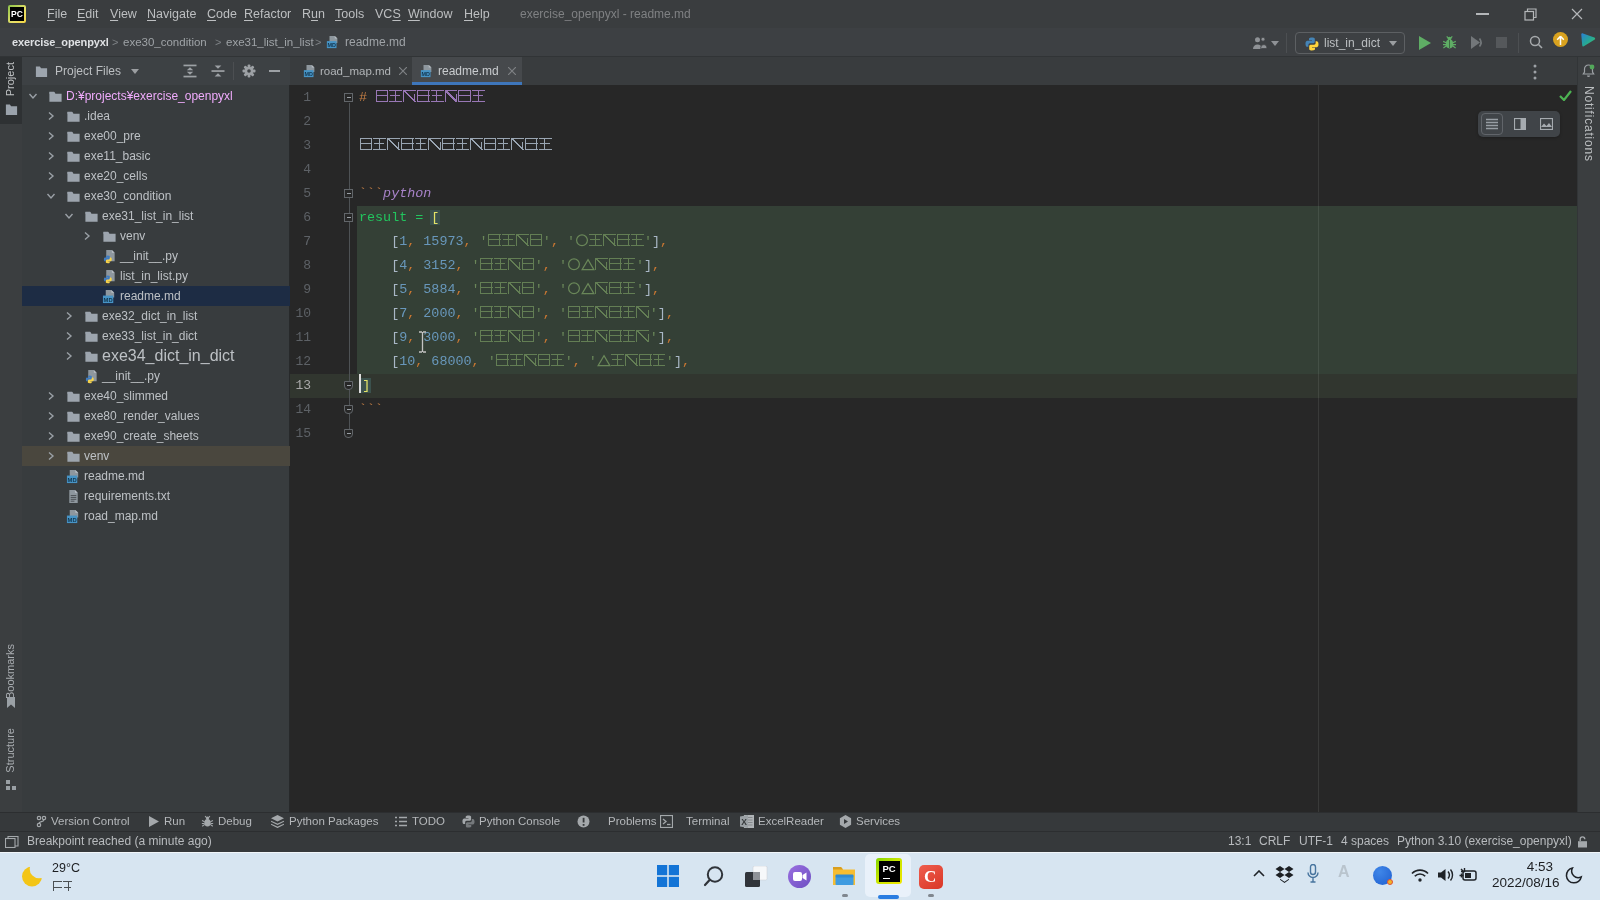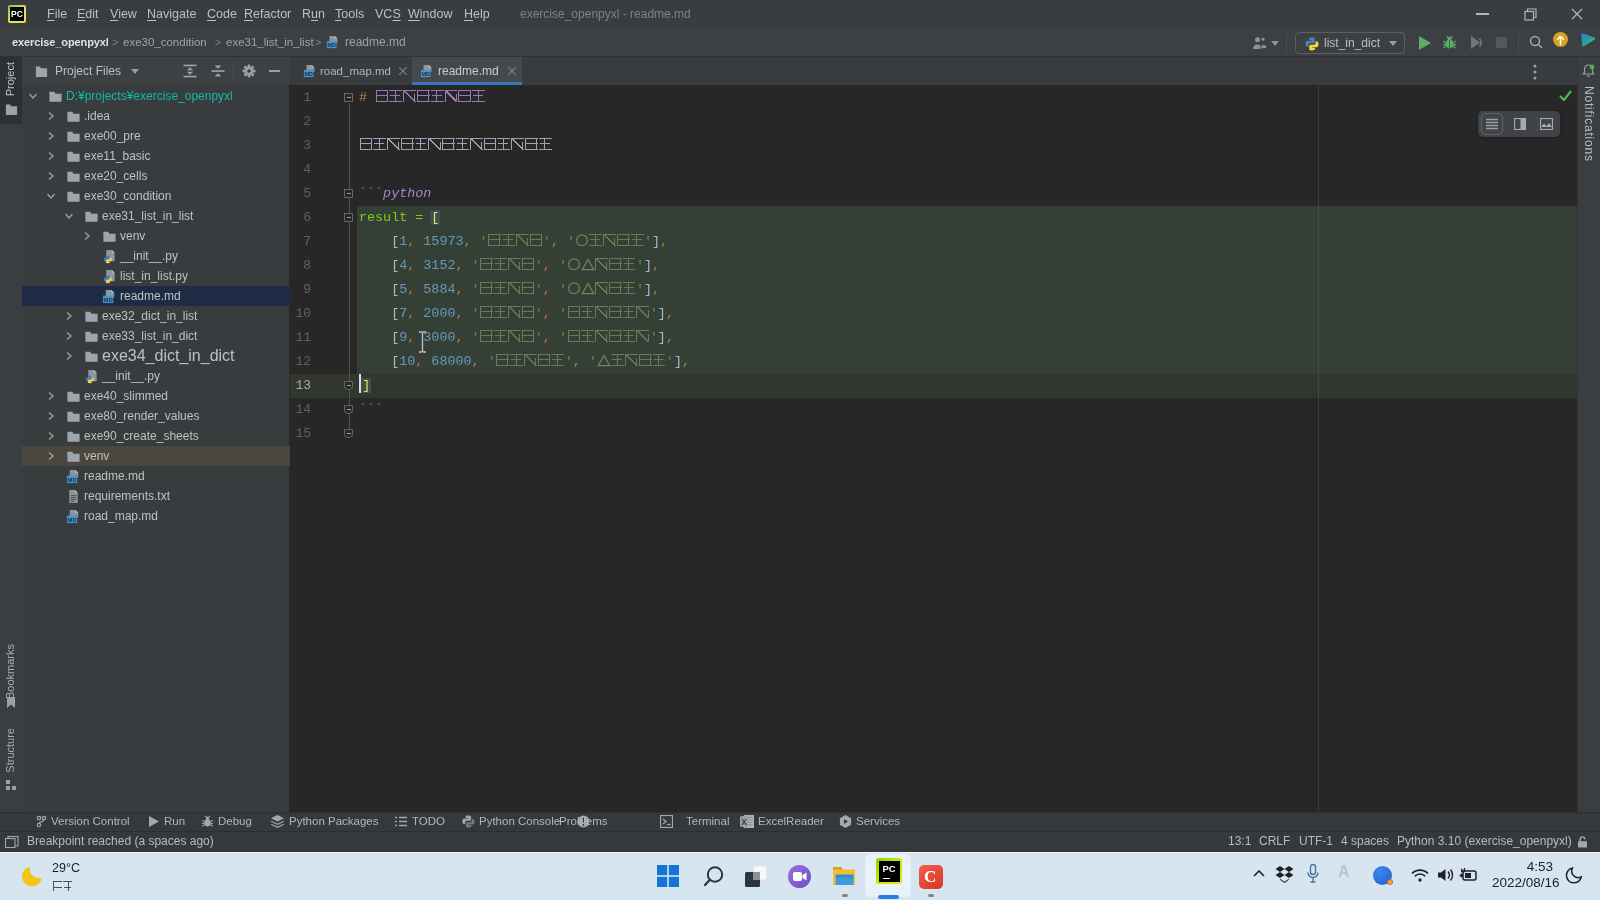--- a/index.html
+++ b/index.html
@@ -217,21 +217,21 @@
   </svg>
 <svg class="abs" style="left:28px;top:91px" width="10" height="10">
     <path d="M1.5 3L5 7l3.5-4" stroke="#9aa0a6" fill="none" stroke-width="1.4"></path>
   </svg>
 <div class="abs" style="left:48px;top:88.5px;width:15px;height:15px">
     <svg viewBox="0 0 16 16" style="width:100%;height:100%">
       <path fill="#9da5ae" d="M1.5 3h5l1.5 2h6.5v8.5h-13z"></path>
       <path fill="#9da5ae" d="M1.5 3.5h5.2l1 1.6H1.5z"></path>
     </svg>
   </div>
-<div class="abs" style="left:66px;top:86px;height:20px;line-height:20px;font-size:12px;color:#14b8a6;white-space:pre">D:¥projects¥exercise_openpyxl</div>
+<div class="abs" style="left:66px;top:86px;height:20px;line-height:20px;font-size:12px;color:#f0abfc;white-space:pre">D:¥projects¥exercise_openpyxl</div>
 <svg class="abs" style="left:46px;top:111px" width="10" height="10">
     <path d="M3 1.5L7 5l-4 3.5" stroke="#9aa0a6" fill="none" stroke-width="1.4"></path>
   </svg>
 <div class="abs" style="left:66px;top:108.5px;width:15px;height:15px">
     <svg viewBox="0 0 16 16" style="width:100%;height:100%">
       <path fill="#9da5ae" d="M1.5 3h5l1.5 2h6.5v8.5h-13z"></path>
       <path fill="#9da5ae" d="M1.5 3.5h5.2l1 1.6H1.5z"></path>
     </svg>
   </div>
 <div class="abs" style="left:84px;top:106px;height:20px;line-height:20px;font-size:12px;color:#bdc1c5;white-space:pre">.idea</div>
@@ -456,21 +456,21 @@
 <div class="gn" style="top:422px;color:#5d6166">15</div>
 <div class="fsq" style="top:93px"></div>
 <div class="fsq" style="top:189px"></div>
 <div class="fsq" style="top:213px"></div>
 <div class="fpe" style="top:381px"></div>
 <div class="fpe" style="top:405px"></div>
 <div class="fpe" style="top:429px"></div>
 <div class="cl" style="top:86px"><span style="color:#c57f45">#&nbsp;</span><span style="color:#a883c9;font-style:italic"><span class="k p0"></span><span class="k p1"></span><span class="k p2"></span><span class="k p0"></span><span class="k p1"></span><span class="k p2"></span><span class="k p0"></span><span class="k p1"></span></span></div>
 <div class="cl" style="top:134px"><span style="color:#a9b7c6"><span class="k p0"></span><span class="k p1"></span><span class="k p2"></span><span class="k p0"></span><span class="k p1"></span><span class="k p2"></span><span class="k p0"></span><span class="k p1"></span><span class="k p2"></span><span class="k p0"></span><span class="k p1"></span><span class="k p2"></span><span class="k p0"></span><span class="k p1"></span></span></div>
 <div class="cl" style="top:182px"><span style="color:#c57f45">```</span><span style="color:#a883c9;font-style:italic">python</span></div>
-<div class="cl" style="top:206px"><span style="color:#84cc16">result&nbsp;=&nbsp;</span><span class="mbr">[</span></div>
+<div class="cl" style="top:206px"><span style="color:#22c55e">result&nbsp;=&nbsp;</span><span class="mbr">[</span></div>
 <div class="cl" style="top:230px"><span style="color:#a9b7c6">&nbsp;&nbsp;&nbsp;&nbsp;[</span><span style="color:#6897bb">1</span><span style="color:#cc7832">,</span><span style="color:#a9b7c6">&nbsp;</span><span style="color:#6897bb">15973</span><span style="color:#cc7832">,</span><span style="color:#a9b7c6">&nbsp;</span><span style="color:#6a8759">'<span class="k p0"></span><span class="k p1"></span><span class="k p2"></span><span class="k p0"></span>'</span><span style="color:#cc7832">,</span><span style="color:#a9b7c6">&nbsp;</span><span style="color:#6a8759">'<span class="g"><svg width="14" height="13" viewBox="0 0 14 13">
           <circle cx="7" cy="6.3" r="5.4" fill="none" stroke="currentColor" stroke-width="1.2"></circle>
         </svg></span><span class="k p1"></span><span class="k p2"></span><span class="k p0"></span><span class="k p1"></span>'</span><span style="color:#a9b7c6">]</span><span style="color:#cc7832">,</span></div>
 <div class="cl" style="top:254px"><span style="color:#a9b7c6">&nbsp;&nbsp;&nbsp;&nbsp;[</span><span style="color:#6897bb">4</span><span style="color:#cc7832">,</span><span style="color:#a9b7c6">&nbsp;</span><span style="color:#6897bb">3152</span><span style="color:#cc7832">,</span><span style="color:#a9b7c6">&nbsp;</span><span style="color:#6a8759">'<span class="k p0"></span><span class="k p1"></span><span class="k p2"></span><span class="k p0"></span>'</span><span style="color:#cc7832">,</span><span style="color:#a9b7c6">&nbsp;</span><span style="color:#6a8759">'<span class="g"><svg width="14" height="13" viewBox="0 0 14 13">
           <circle cx="7" cy="6.3" r="5.4" fill="none" stroke="currentColor" stroke-width="1.2"></circle>
         </svg></span><span class="g"><svg width="14" height="13" viewBox="0 0 14 13">
           <path d="M7 1.6L12.9 11.6H1.1z" fill="none" stroke="currentColor" stroke-width="1.2"></path>
         </svg></span><span class="k p2"></span><span class="k p0"></span><span class="k p1"></span>'</span><span style="color:#a9b7c6">]</span><span style="color:#cc7832">,</span></div>
 <div class="cl" style="top:278px"><span style="color:#a9b7c6">&nbsp;&nbsp;&nbsp;&nbsp;[</span><span style="color:#6897bb">5</span><span style="color:#cc7832">,</span><span style="color:#a9b7c6">&nbsp;</span><span style="color:#6897bb">5884</span><span style="color:#cc7832">,</span><span style="color:#a9b7c6">&nbsp;</span><span style="color:#6a8759">'<span class="k p0"></span><span class="k p1"></span><span class="k p2"></span><span class="k p0"></span>'</span><span style="color:#cc7832">,</span><span style="color:#a9b7c6">&nbsp;</span><span style="color:#6a8759">'<span class="g"><svg width="14" height="13" viewBox="0 0 14 13">
           <circle cx="7" cy="6.3" r="5.4" fill="none" stroke="currentColor" stroke-width="1.2"></circle>
@@ -539,21 +539,21 @@
 <svg class="abs" style="left:462px;top:815px" width="13" height="13" viewBox="0 0 14 14">
     <path fill="#a4a8ab" d="M6.9.5C3.8.5 4 1.9 4 1.9v1.4h3v.4H2.6S.5 3.5.5 6.7 2.3 9.8 2.3 9.8h1.1V8.1S3.3 6.3 5.2 6.3h2.9s1.7.1 1.7-1.7V2S10.2.5 6.9.5z"></path>
     <path fill="#75797c" d="M7.1 13.5c3.1 0 2.9-1.4 2.9-1.4v-1.4H7v-.4h4.4s2.1.2 2.1-3-1.8-3.1-1.8-3.1h-1.1v1.7s.1 1.8-1.8 1.8H5.9s-1.7-.1-1.7 1.7V12s-.2 1.5 2.9 1.5z"></path>
   </svg>
 <div class="bwi" style="left:479px;top:812px;height:19px;line-height:19px">Python Console</div>
 <svg class="abs" style="left:577px;top:815px" width="13" height="13">
     <circle cx="6.5" cy="6.5" r="6" fill="#a4a8ab"></circle>
     <rect x="5.7" y="2.8" width="1.8" height="4.7" fill="#36393b"></rect>
     <rect x="5.7" y="9" width="1.8" height="1.8" fill="#36393b"></rect>
   </svg>
-<div class="bwi" style="left:559px;top:812px;height:19px;line-height:19px">Problems</div>
+<div class="bwi" style="left:608px;top:812px;height:19px;line-height:19px">Problems</div>
 <svg class="abs" style="left:660px;top:815px" width="13" height="13">
     <rect x="0.5" y="0.5" width="12" height="12" fill="none" stroke="#a4a8ab" stroke-width="1.2"></rect>
     <path d="M3 4l3 2.5L3 9" fill="none" stroke="#a4a8ab" stroke-width="1.3"></path>
     <path d="M7 9.5h3.5" stroke="#a4a8ab" stroke-width="1.3"></path>
   </svg>
 <div class="bwi" style="left:686px;top:812px;height:19px;line-height:19px">Terminal</div>
 <svg class="abs" style="left:740px;top:815px" width="14" height="13" viewBox="0 0 14 13">
     <rect x="4" y="0" width="10" height="13" fill="#b0b4b7"></rect>
     <path d="M5.5 2.5h7M5.5 5h7M5.5 7.5h7M5.5 10h7" stroke="#85898c" stroke-width="1"></path>
     <path d="M0 1.5L8 0v13l-8-1.5z" fill="#9aa0a4"></path>
@@ -562,21 +562,21 @@
 <div class="bwi" style="left:758px;top:812px;height:19px;line-height:19px">ExcelReader</div>
 <svg class="abs" style="left:839px;top:815px" width="13" height="13" viewBox="0 0 13 13">
     <path d="M6.5 0l5.6 3.2v6.6L6.5 13 .9 9.8V3.2z" fill="#a4a8ab"></path>
     <path d="M5 4l4 2.5L5 9z" fill="#36393b"></path>
   </svg>
 <div class="bwi" style="left:856px;top:812px;height:19px;line-height:19px">Services</div>
 <svg class="abs" style="left:5px;top:836px" width="14" height="12">
     <rect x="0.5" y="2.5" width="9.5" height="9" fill="none" stroke="#a4a8ab" stroke-width="1.1"></rect>
     <path d="M3 2.5V.5h10V10h-3" fill="none" stroke="#a4a8ab" stroke-width="1.1"></path>
   </svg>
-<div class="sbi" style="left:27px;top:831px;height:21px;line-height:21px">Breakpoint reached (a spaces ago)</div>
+<div class="sbi" style="left:27px;top:831px;height:21px;line-height:21px">Breakpoint reached (a minute ago)</div>
 <div class="sbi" style="left:1228px;top:831px;height:21px;line-height:21px">13:1</div>
 <div class="sbi" style="left:1259px;top:831px;height:21px;line-height:21px">CRLF</div>
 <div class="sbi" style="left:1299px;top:831px;height:21px;line-height:21px">UTF-1</div>
 <div class="sbi" style="left:1341px;top:831px;height:21px;line-height:21px">4 spaces</div>
 <div class="sbi" style="left:1397px;top:831px;height:21px;line-height:21px">Python 3.10 (exercise_openpyxl)</div>
 <svg class="abs" style="left:1577px;top:836px" width="11" height="12" viewBox="0 0 11 12">
     <rect x="1" y="5.2" width="9" height="6.3" fill="#a4a8ab"></rect>
     <path d="M3.2 5V3.2a2.3 2.3 0 0 1 4.6 0" fill="none" stroke="#a4a8ab" stroke-width="1.4"></path>
   </svg>
 <svg class="abs" style="left:21px;top:863px" width="25" height="25" viewBox="0 0 25 25">

